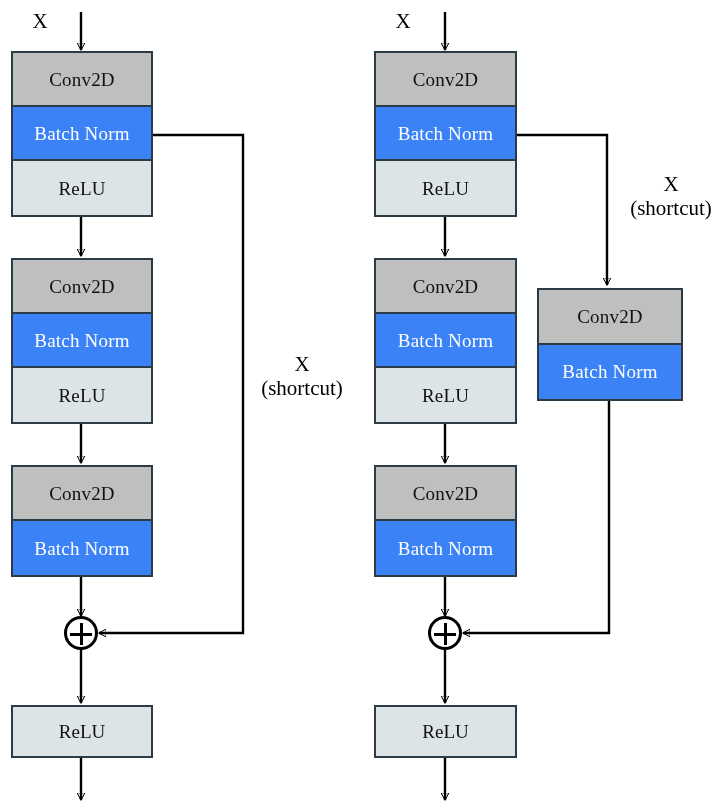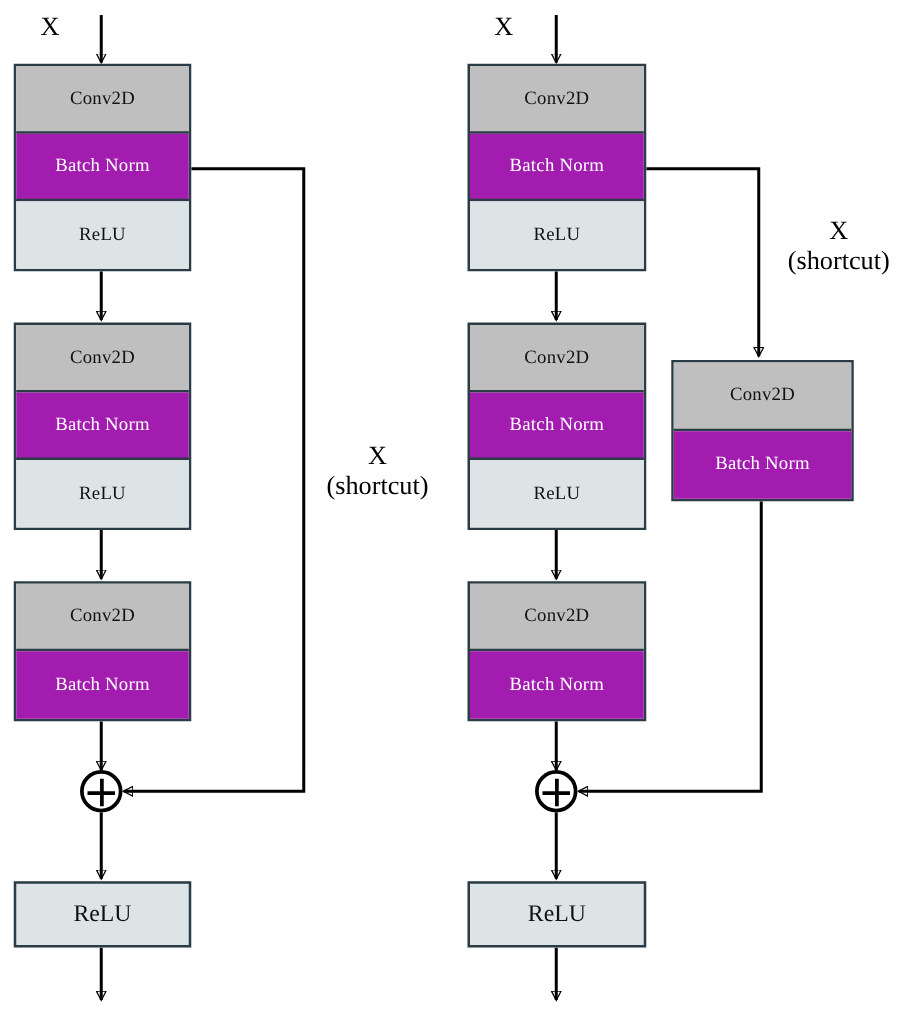--- a/index.html
+++ b/index.html
@@ -24,33 +24,33 @@
     box-sizing: border-box;
     border: 2px solid #2b3c46;
     background: #ffffff;
   }
   .layer {
     box-sizing: border-box;
     width: 100%;
     display: flex;
     align-items: center;
     justify-content: center;
-    font-size: 15px;
+    font-size: 19px;
     line-height: 1;
     letter-spacing: 0.2px;
     white-space: nowrap;
     text-align: right;
   }
   .layer.conv {
     background: #bfbfbf;
     color: #111111;
     border-bottom: 2px solid #2b3c46;
   }
   .layer.bn {
-    background: #a21caf;
+    background: #3b82f6;
     color: #ffffff;
   }
   .layer.bn.has-next {
     border-bottom: 2px solid #2b3c46;
   }
   .layer.relu {
     background: #dde4e6;
     color: #111111;
   }
   .relu-box {

